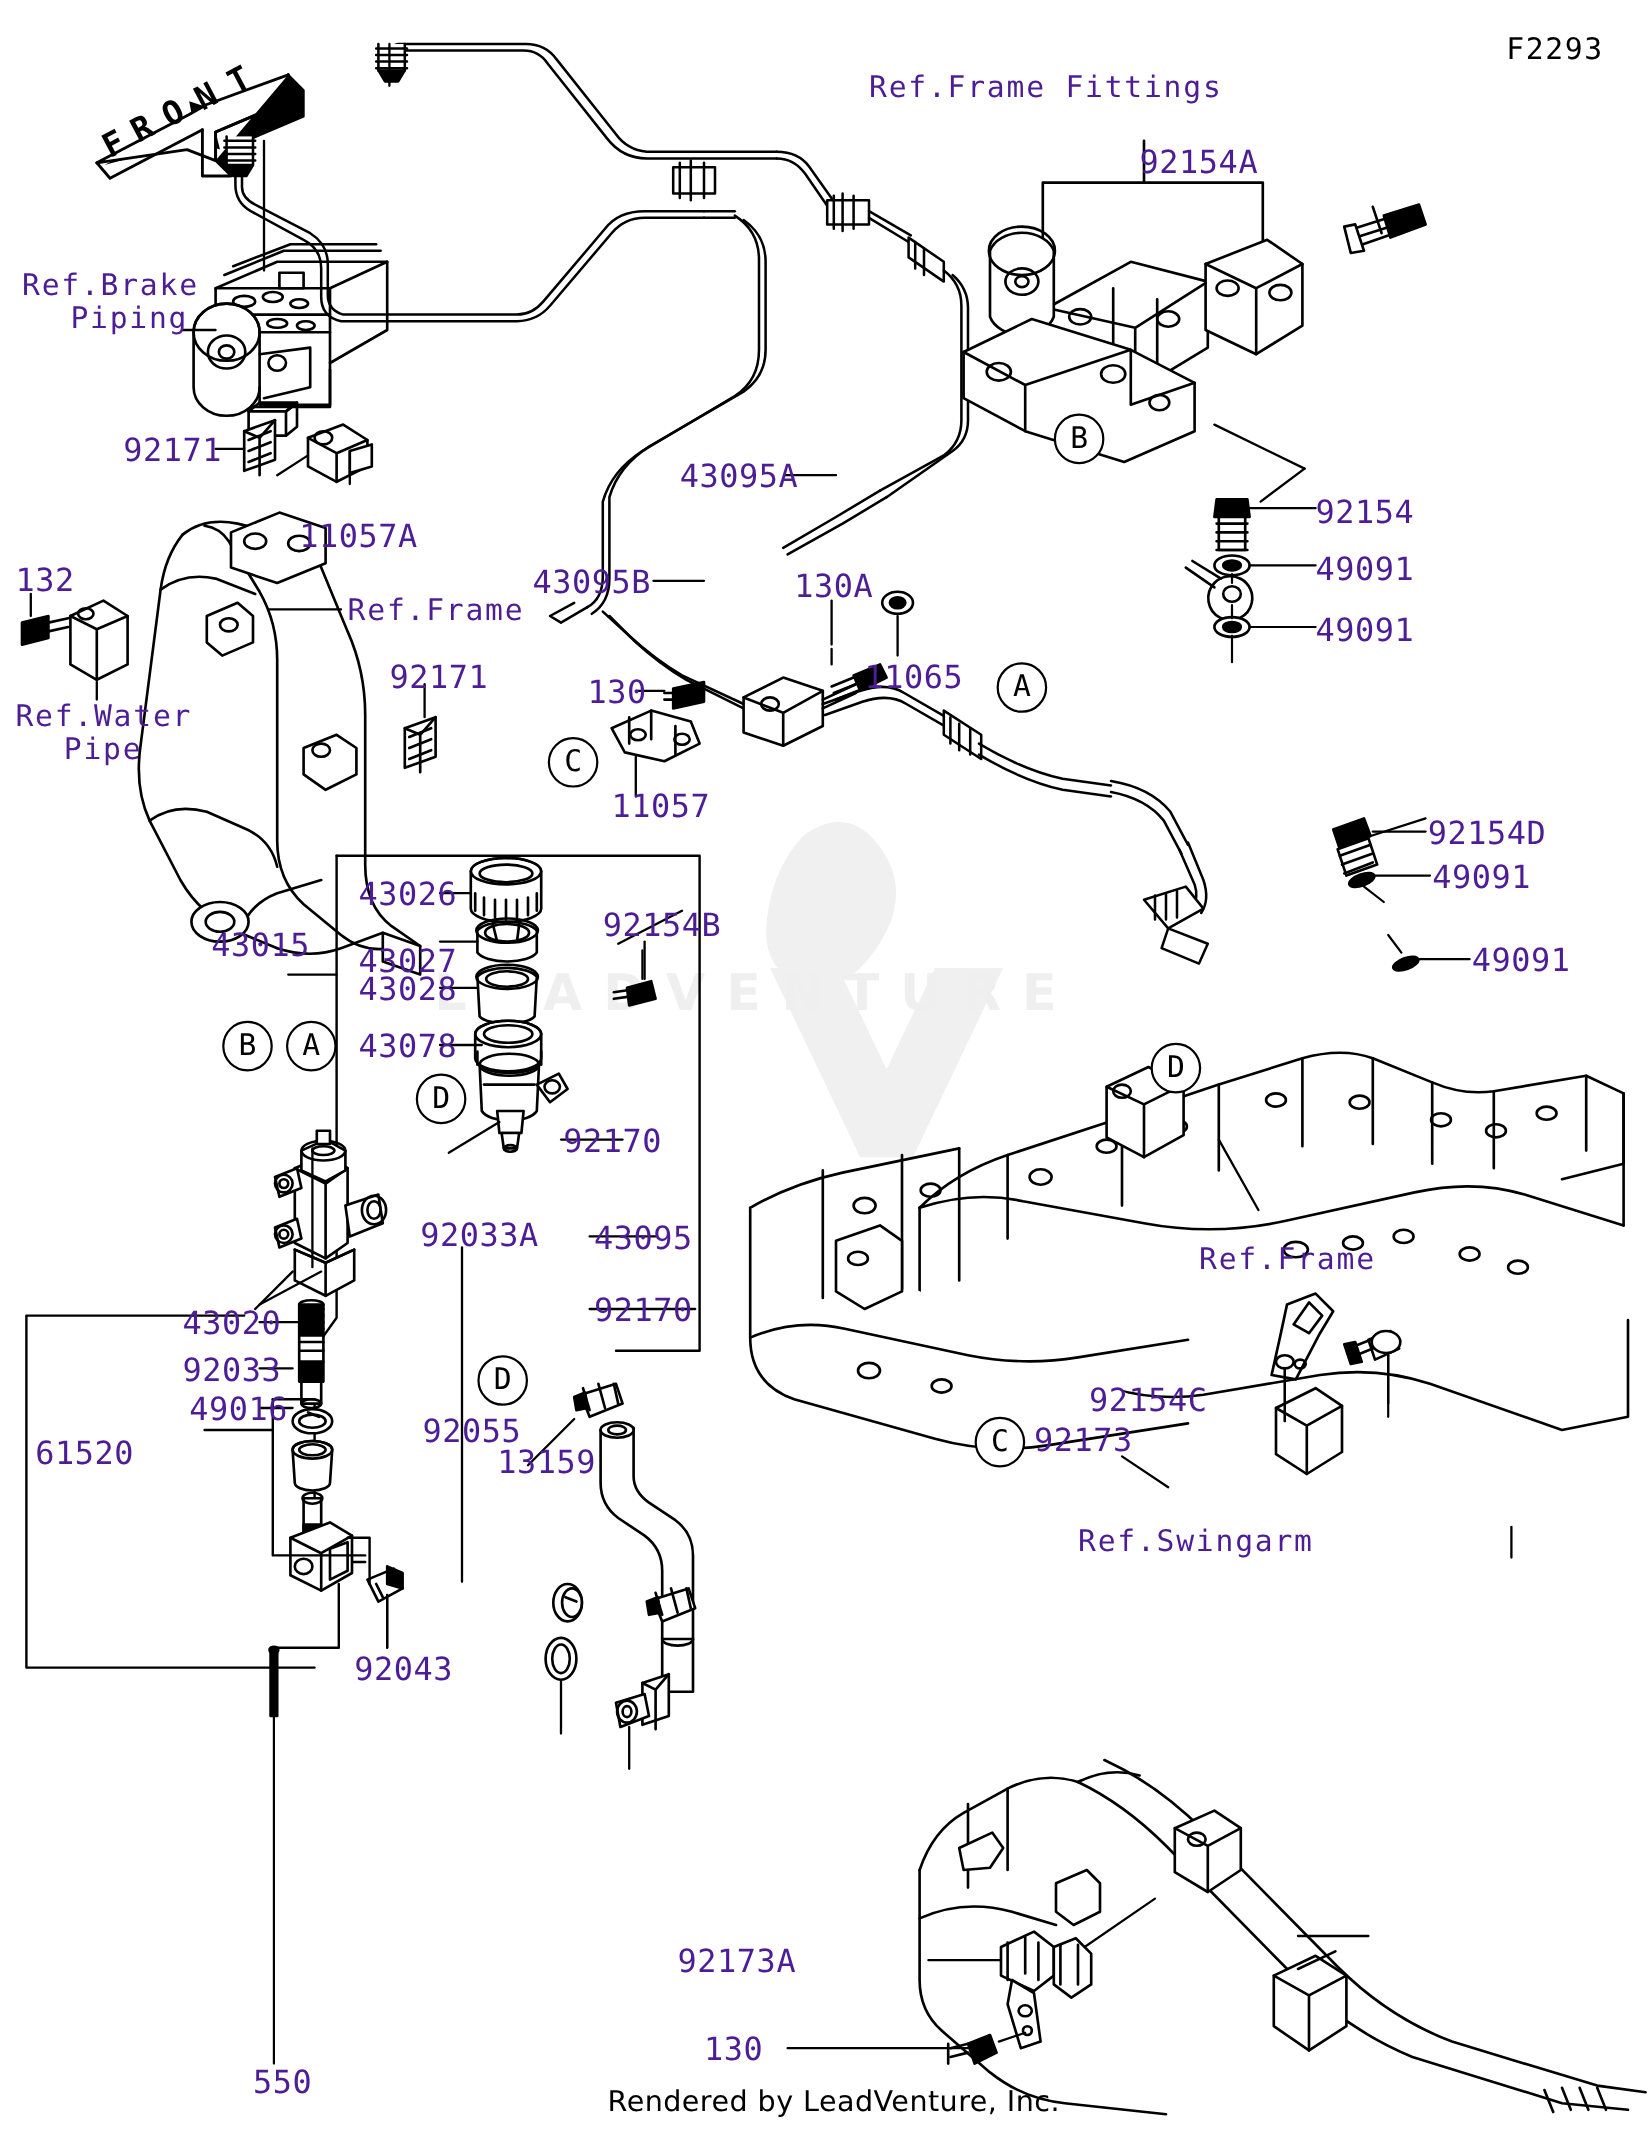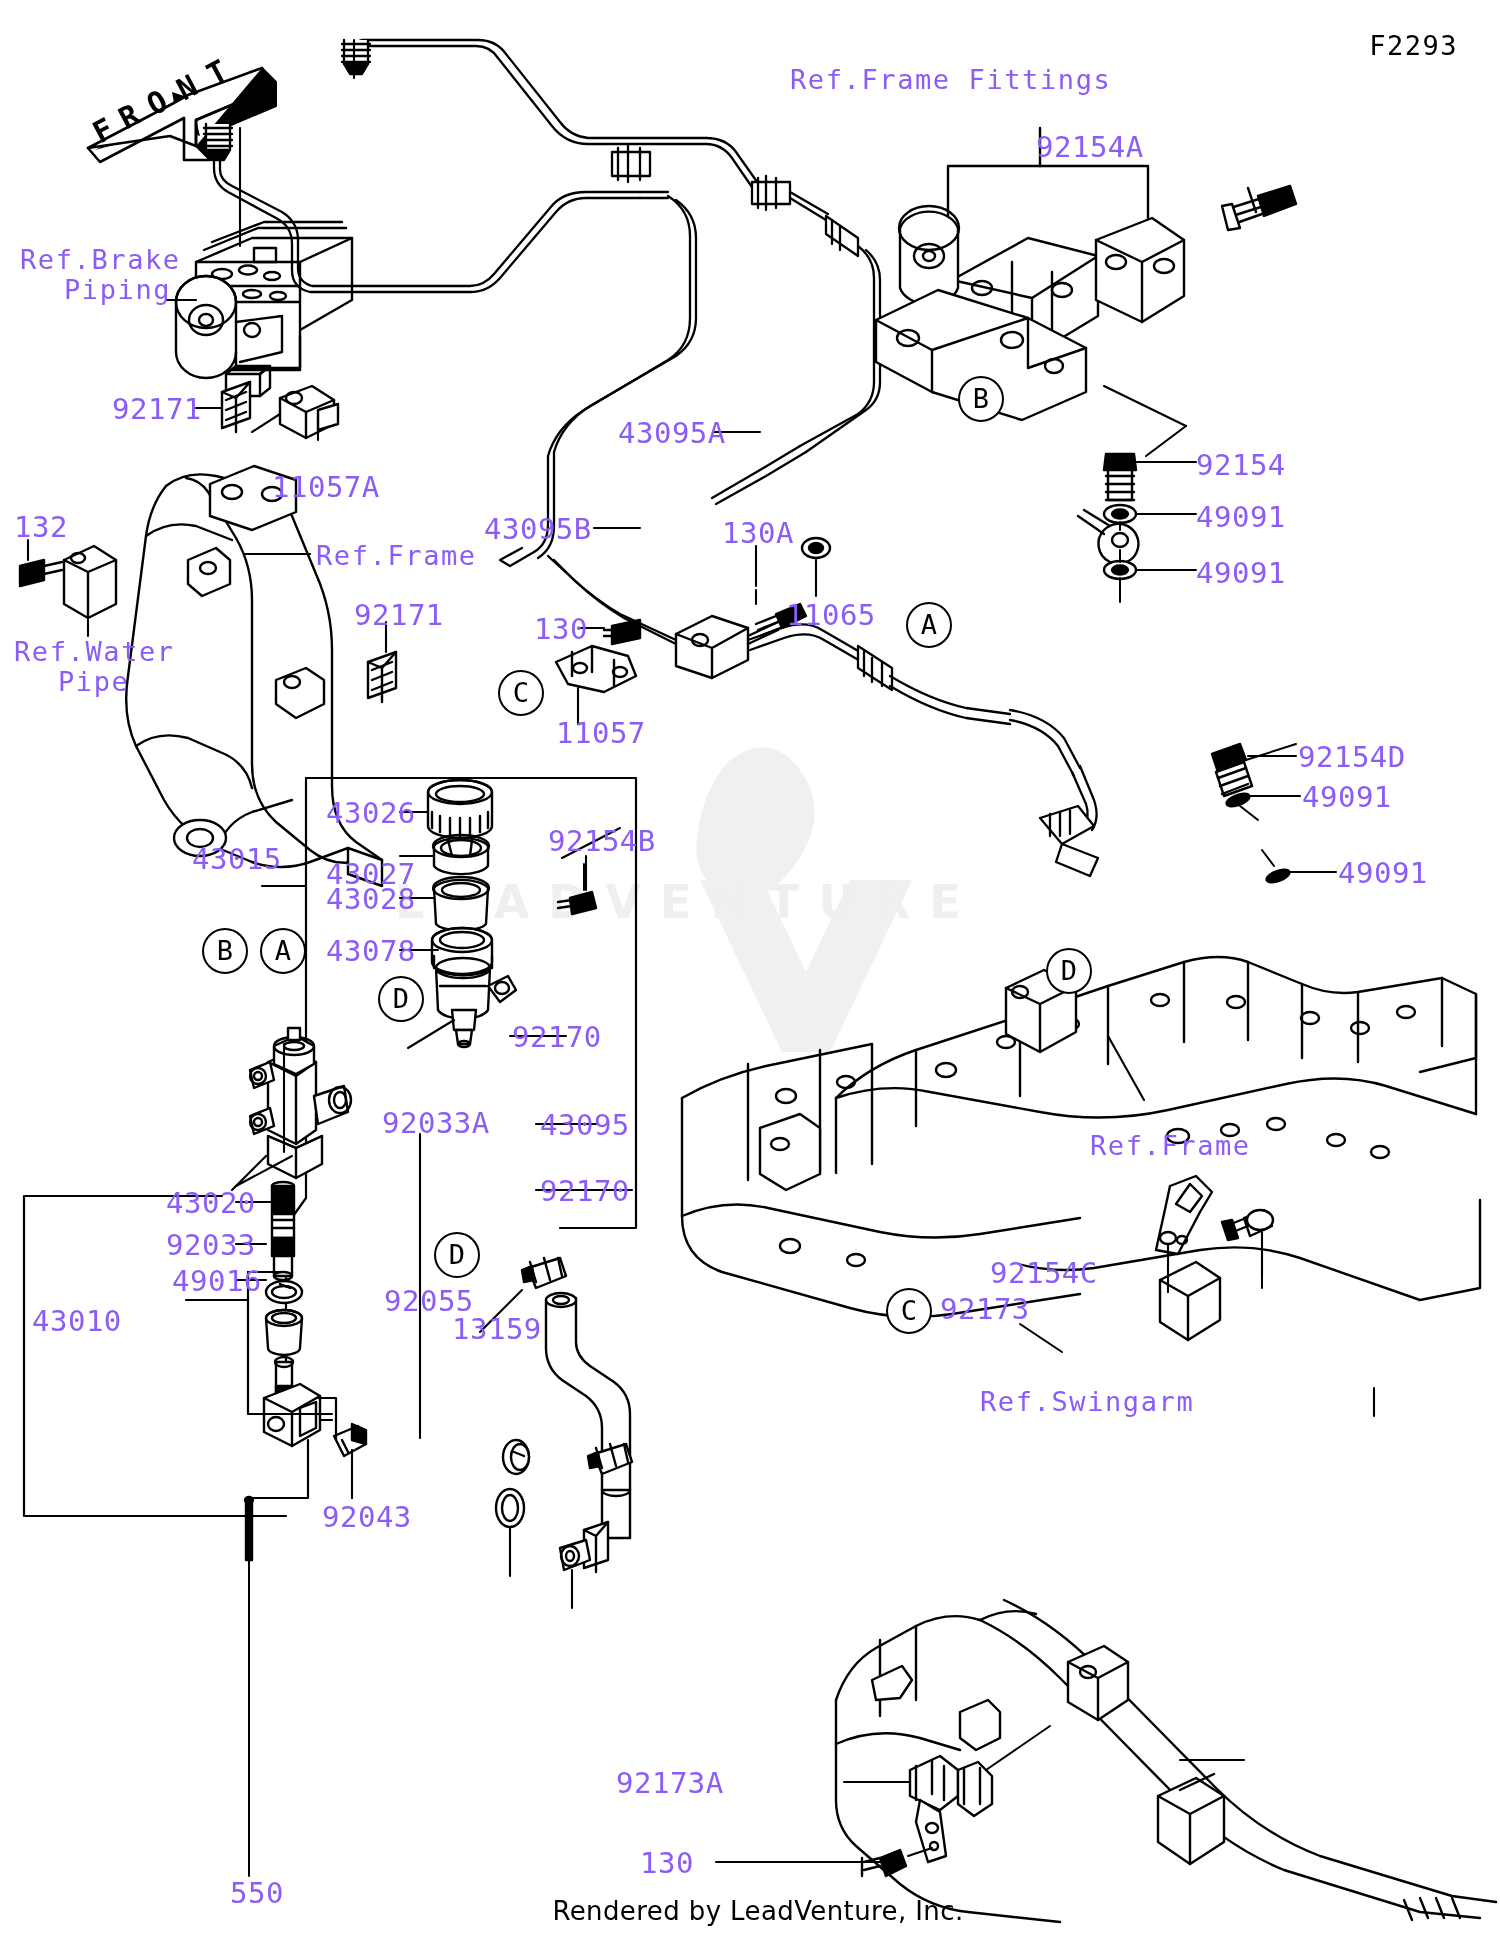--- a/index.html
+++ b/index.html
@@ -26,21 +26,21 @@
     width: 1500px;
     height: 1938px;
     pointer-events: none;
   }
   .lbl {
     position: absolute;
     white-space: nowrap;
     font-family: "DejaVu Sans Mono", "Liberation Mono", monospace;
     font-size: 29px;
     letter-spacing: 0.5px;
-    color: #8b5cf6;
+    color: #4c1d95;
     line-height: 1.18;
   }
   .lbl.ref {
     font-size: 27px;
     letter-spacing: 1.6px;
   }
   .sheetcode {
     position: absolute;
     right: 42px;
     top: 30px;
@@ -770,21 +770,21 @@
   <div class="lbl" style="left:548px; top:824px;">92154B</div>
 
   <div class="lbl" style="left:512px; top:1020px;">92170</div>
   <div class="lbl" style="left:540px; top:1108px;">43095</div>
   <div class="lbl" style="left:382px; top:1106px;">92033A</div>
   <div class="lbl" style="left:540px; top:1174px;">92170</div>
 
   <div class="lbl" style="left:166px; top:1186px;">43020</div>
   <div class="lbl" style="left:166px; top:1228px;">92033</div>
   <div class="lbl" style="left:172px; top:1264px;">49016</div>
-  <div class="lbl" style="left:32px; top:1304px;">43010</div>
+  <div class="lbl" style="left:32px; top:1304px;">61520</div>
 
   <div class="lbl" style="left:384px; top:1284px;">92055</div>
   <div class="lbl" style="left:452px; top:1312px;">13159</div>
   <div class="lbl" style="left:322px; top:1500px;">92043</div>
   <div class="lbl" style="left:230px; top:1876px;">550</div>
 
   <div class="lbl" style="left:990px; top:1256px;">92154C</div>
   <div class="lbl" style="left:940px; top:1292px;">92173</div>
   <div class="lbl" style="left:616px; top:1766px;">92173A</div>
   <div class="lbl" style="left:640px; top:1846px;">130</div>

